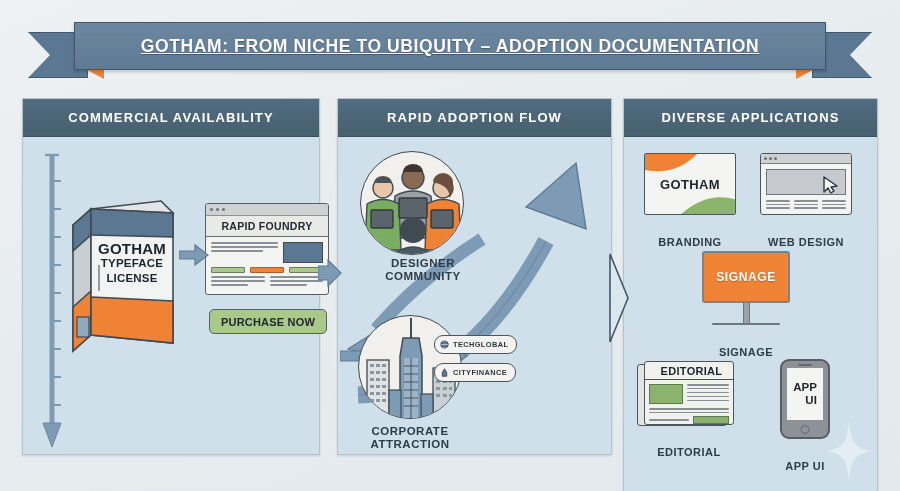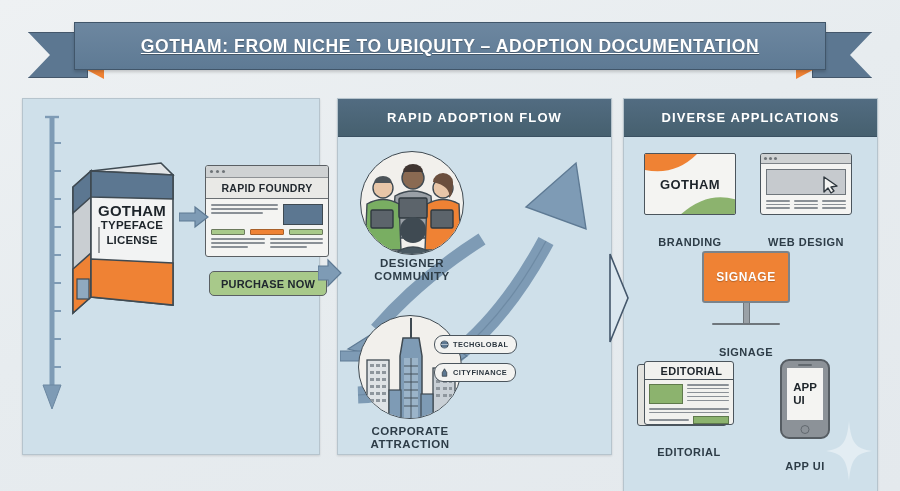--- a/index.html
+++ b/index.html
@@ -136,21 +136,21 @@
   .news-hd { font-size:11px; font-weight:bold; color:#1d242a; letter-spacing:.3px;
              padding:3px 0 2px 5px; border-bottom:1.4px solid #4b555d; }
   .nline { height:1.5px; background:#8a9096; border-radius:1px; }
 
   .phone { width:50px; height:80px; background:#8c9298;
            border:2.2px solid #565d63; border-radius:9px;
            display:flex; flex-direction:column; align-items:center;
            padding:7px 0 0 0; position:relative; }
   .phone-scr { width:36px; height:52px; background:#f4f4f2;
                display:flex; align-items:center; justify-content:center;
-               font-size:11.5px; font-weight:bold; color:#1d242a; line-height:13px; text-align:left; }
+               font-size:11.5px; font-weight:bold; color:#1d242a; line-height:13px; text-align:right; }
   .phone-spk { position:absolute; top:3px; left:50%; transform:translateX(-50%);
                width:14px; height:2px; background:#62696f; border-radius:2px; }
   .phone-home { position:absolute; bottom:3px; left:50%; transform:translateX(-50%);
                 width:9px; height:9px; border:1.4px solid #62696f; border-radius:50%; }
 
   
   .conn { position:absolute; pointer-events:none; }
 </style>
 </head>
 <body>
@@ -159,20 +159,23 @@
   <div class="ribbon-tail l"></div>
   <div class="ribbon-tail r"></div>
   <div class="ribbon-fold l"></div>
   <div class="ribbon-fold r"></div>
   <div class="ribbon-body">
     <span>GOTHAM: FROM NICHE TO UBIQUITY – ADOPTION DOCUMENTATION</span>
   </div>
 </div>
 
 <div class="panel" id="p1">
+  <div class="panel-head">
+    <span>COMMERCIAL AVAILABILITY</span>
+  </div>
   <div class="panel-body">
 
     <svg class="ruler" viewBox="0 0 22 300">
       <line x1="11" y1="4" x2="11" y2="276" stroke="#7e9bb5" stroke-width="5"></line>
       <line x1="4" y1="4" x2="18" y2="4" stroke="#7e9bb5" stroke-width="2.4"></line>
       <g stroke="#7e9bb5" stroke-width="2">
         <line x1="11" y1="30" x2="20" y2="30"></line>
         <line x1="11" y1="58" x2="20" y2="58"></line>
         <line x1="11" y1="86" x2="20" y2="86"></line>
         <line x1="11" y1="114" x2="20" y2="114"></line>
@@ -294,21 +297,21 @@
         <path d="M66,52 q16,-9 32,0 l2,46 h-36 z" fill="#ef8234" stroke="#3f4a52" stroke-width="1.4"></path>
 
         <rect x="38" y="46" width="28" height="20" rx="1.5" fill="#5c646b" stroke="#2f383f" stroke-width="1.4"></rect>
         <rect x="10" y="58" width="22" height="18" rx="1.5" fill="#5c646b" stroke="#2f383f" stroke-width="1.4"></rect>
         <rect x="70" y="58" width="22" height="18" rx="1.5" fill="#5c646b" stroke="#2f383f" stroke-width="1.4"></rect>
 
         <circle cx="52" cy="78" r="13" fill="#3f4a52"></circle>
         <path d="M30,104 q22,-18 44,0 z" fill="#4a5962" stroke="#3f4a52" stroke-width="1.4"></path>
       </svg>
     </div>
-    <div class="lbl" style="left:6px; top:120px; width:136px;">
+    <div class="lbl" style="left:17px; top:120px; width:136px;">
       <div>DESIGNER</div>
       <div>COMMUNITY</div>
     </div>
 
     <div class="circ" id="corp-circle">
       <svg viewBox="0 0 104 104" width="104" height="104">
         <rect x="8" y="44" width="22" height="60" fill="#dfe3e6" stroke="#3f4a52" stroke-width="1.3"></rect>
         <g fill="#8e969d">
           <rect x="11" y="48" width="4" height="3"></rect>
             <rect x="17" y="48" width="4" height="3"></rect>

